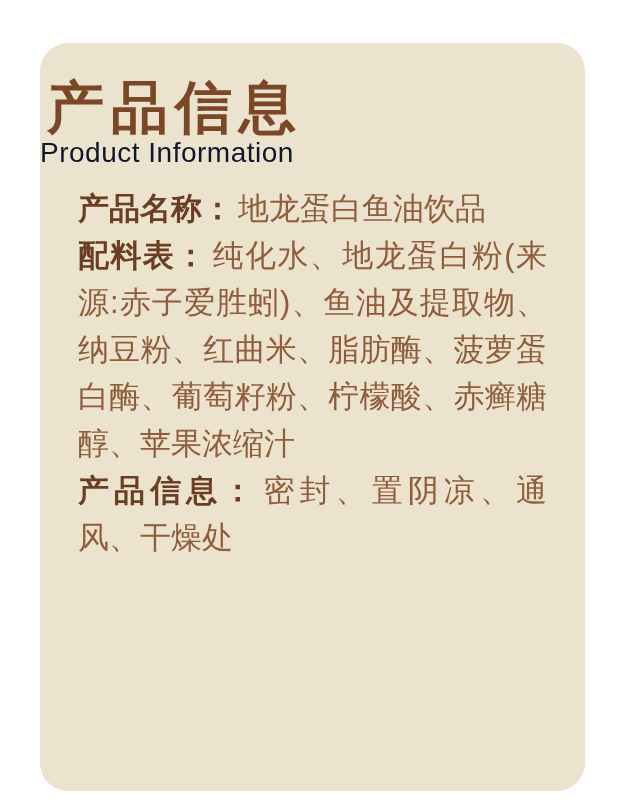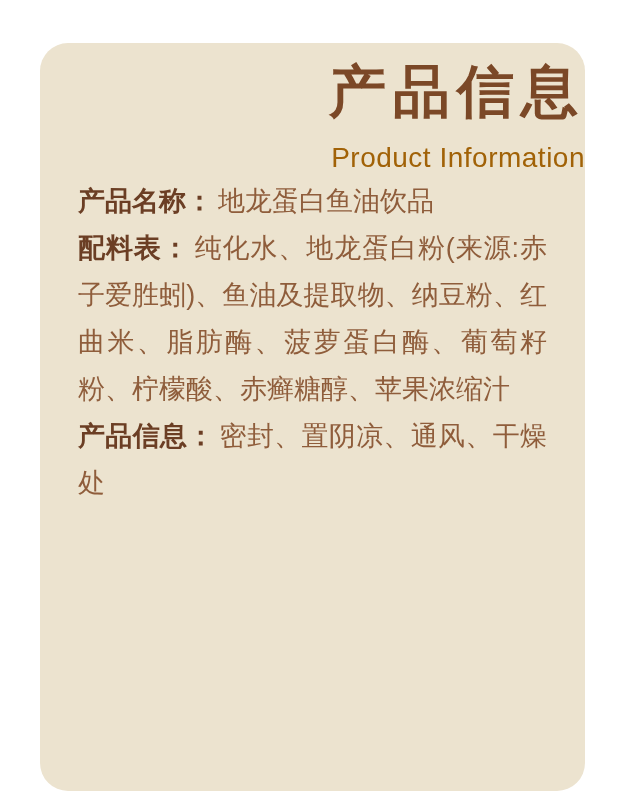--- a/index.html
+++ b/index.html
@@ -19,43 +19,43 @@
   .card {
     position: absolute;
     left: 40px;
     top: 43px;
     width: 545px;
     height: 748px;
     background: #ece3cf;
     border-radius: 28px;
   }
   .card-header {
-    padding-top: 18px;
-    text-align: right;
+    padding-top: 34px;
+    text-align: left;
   }
   .title {
     font-size: 57px;
     line-height: 60px;
     font-weight: 800;
     letter-spacing: 7px;
     text-indent: 7px; 
     color: #7b4827;
   }
   .subtitle {
-    margin-top: 21px;
+    margin-top: 0;
     font-size: 28px;
     line-height: 32px;
     font-weight: 400;
-    color: #a16207;
+    color: #0f172a;
     letter-spacing: 0.5px;
   }
   .info-body {
-    margin: 4px 38px 0 38px;
+    margin: 16px 38px 0 38px;
     width: 469px;
-    font-size: 27px;
+    font-size: 31px;
     line-height: 47px;
     text-align: justify;
     color: #8f5d3b;
   }
   .info-row { margin: 0; }
   .info-label {
     font-weight: 700;
     color: #6b3e24;
     padding-right: 5px;
   }

